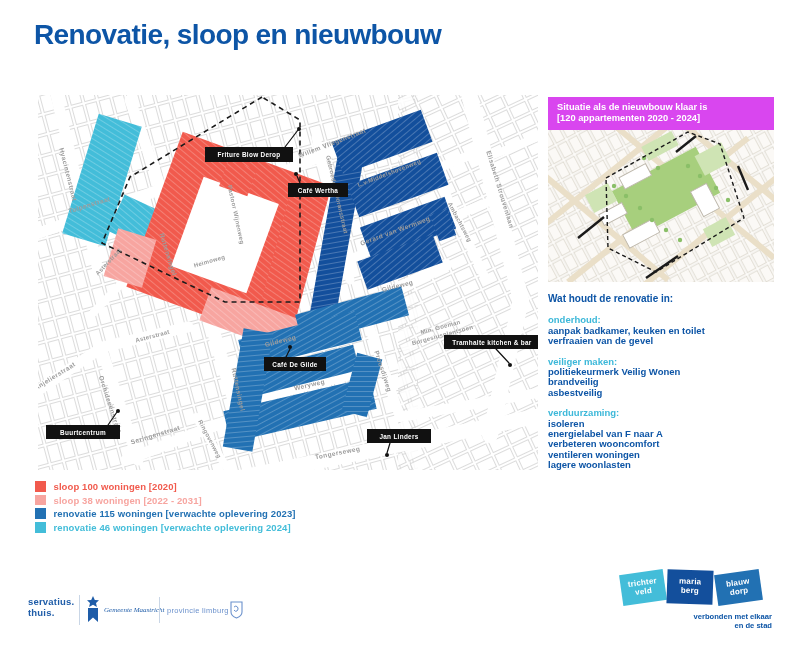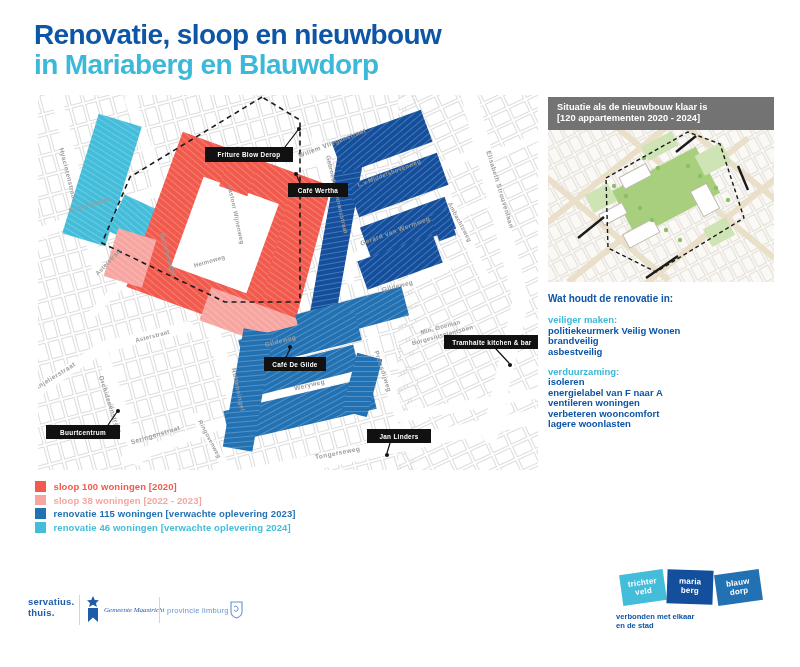--- a/index.html
+++ b/index.html
@@ -11,50 +11,49 @@
   .title .l1{color:#0d55a6;}
   .title .l2{color:#3cb8d9;}
   
   .street-label{font-family:"Liberation Sans",sans-serif;font-weight:bold;font-size:6.5px;
                 fill:#9c9c9c;letter-spacing:.4px;}
   .street-label-sm{font-family:"Liberation Sans",sans-serif;font-weight:bold;font-size:6px;
                 fill:#9c9c9c;letter-spacing:.3px;}
   .poi-text{font-family:"Liberation Sans",sans-serif;font-weight:bold;font-size:6.4px;
             fill:#ffffff;letter-spacing:.3px;}
   
-  .inset-header{left:548px;top:97px;width:226px;height:33px;background:#737373;color:#fff;
+  .inset-header{left:548px;top:97px;width:226px;height:33px;background:#d946ef;color:#fff;
                 font-weight:bold;font-size:9.3px;line-height:11px;padding:5px 9px;box-sizing:border-box;}
   .reno{left:548px;top:294px;width:232px;font-weight:bold;font-size:9.5px;line-height:10.4px;color:#0d55a6;}
   .reno .head{font-size:10px;margin-bottom:11px;}
   .reno .sec{margin-bottom:10px;}
   .reno .sec-title{color:#3cb8d9;}
   
   .legend{left:35px;top:481px;}
   .legend .row{display:flex;align-items:center;margin-bottom:2.6px;}
   .legend .sq{width:10.5px;height:10.5px;display:inline-block;margin-right:8px;flex:none;}
   .legend .lbl{font-weight:bold;font-size:9.5px;letter-spacing:.1px;}
   
   .servatius{left:28px;top:597px;font-weight:bold;font-size:9.5px;line-height:10.5px;
              color:#1e5ca8;letter-spacing:.2px;}
   .vdiv{width:1px;background:#c9d6e6;}
   .gemeente-text{left:104px;top:606px;font-family:"Liberation Serif",serif;font-style:italic;
                  font-size:7px;color:#1e5ca8;text-align:center;}
   .provincie-text{left:167px;top:606px;font-size:7.5px;color:#6b91cc;letter-spacing:.3px;}
   
   .nb{position:absolute;display:flex;flex-direction:column;align-items:center;justify-content:center;
       color:#fff;font-weight:bold;font-size:8px;line-height:8.8px;text-align:center;letter-spacing:.2px;}
-  .tagline{left:616px;top:612px;width:156px;text-align:left;color:#0d55a6;
+  .tagline{left:616px;top:612px;width:156px;text-align:right;color:#0d55a6;
            font-weight:bold;font-size:7.6px;line-height:9px;}
 </style>
 </head>
 <body>
 
 <div class="abs title">
   <div class="l1">Renovatie, sloop en nieuwbouw</div>
-  <div class="l2">in Mariaberg en Blauwdorp</div>
 </div>
 
 <svg class="abs" style="left:38px;top:95px" width="500" height="375" viewBox="0 0 500 375">
   <defs>
     <pattern id="bg1" width="14" height="20" patternUnits="userSpaceOnUse" patternTransform="rotate(-15)">
       <rect x="1.5" y="1.5" width="11" height="17" fill="#ffffff" stroke="#d5d5d5" stroke-width="1"></rect>
     </pattern>
     <pattern id="bg2" width="14" height="20" patternUnits="userSpaceOnUse" patternTransform="rotate(65)">
       <rect x="1.5" y="1.5" width="11" height="17" fill="#ffffff" stroke="#d5d5d5" stroke-width="1"></rect>
     </pattern>
@@ -259,43 +258,48 @@
     <line x1="30" y1="108" x2="56" y2="87"></line>
     <line x1="148" y1="6" x2="128" y2="22"></line>
     <line x1="200" y1="60" x2="190" y2="36"></line>
     <line x1="98" y1="148" x2="130" y2="126"></line>
   </g>
 </svg>
 
 <div class="abs reno">
   <div class="head">Wat houdt de renovatie in:</div>
   <div class="sec">
+    <div class="sec-title">onderhoud:</div>
+    <div>aanpak badkamer, keuken en toilet</div>
+    <div>verfraaien van de gevel</div>
+  </div>
+  <div class="sec">
     <div class="sec-title">veiliger maken:</div>
     <div>politiekeurmerk Veilig Wonen</div>
     <div>brandveilig</div>
     <div>asbestveilig</div>
   </div>
   <div class="sec">
     <div class="sec-title">verduurzaming:</div>
     <div>isoleren</div>
     <div>energielabel van F naar A</div>
+    <div>verbeteren wooncomfort</div>
     <div>ventileren woningen</div>
-    <div>verbeteren wooncomfort</div>
     <div>lagere woonlasten</div>
   </div>
 </div>
 
 <div class="abs legend">
   <div class="row">
     <span class="sq" style="background: rgb(241, 90, 77);"></span>
     <span class="lbl" style="color: rgb(241, 90, 77);">sloop 100 woningen [2020]</span>
   </div>
   <div class="row">
     <span class="sq" style="background: rgb(247, 165, 160);"></span>
-    <span class="lbl" style="color: rgb(247, 165, 160);">sloop 38 woningen [2022 - 2023]</span>
+    <span class="lbl" style="color: rgb(247, 165, 160);">sloop 38 woningen [2022 - 2031]</span>
   </div>
   <div class="row">
     <span class="sq" style="background: rgb(34, 113, 179);"></span>
     <span class="lbl" style="color: rgb(34, 113, 179);">renovatie 115 woningen [verwachte oplevering 2023]</span>
   </div>
   <div class="row">
     <span class="sq" style="background: rgb(67, 189, 217);"></span>
     <span class="lbl" style="color: rgb(67, 189, 217);">renovatie 46 woningen [verwachte oplevering 2024]</span>
   </div>
 </div>

